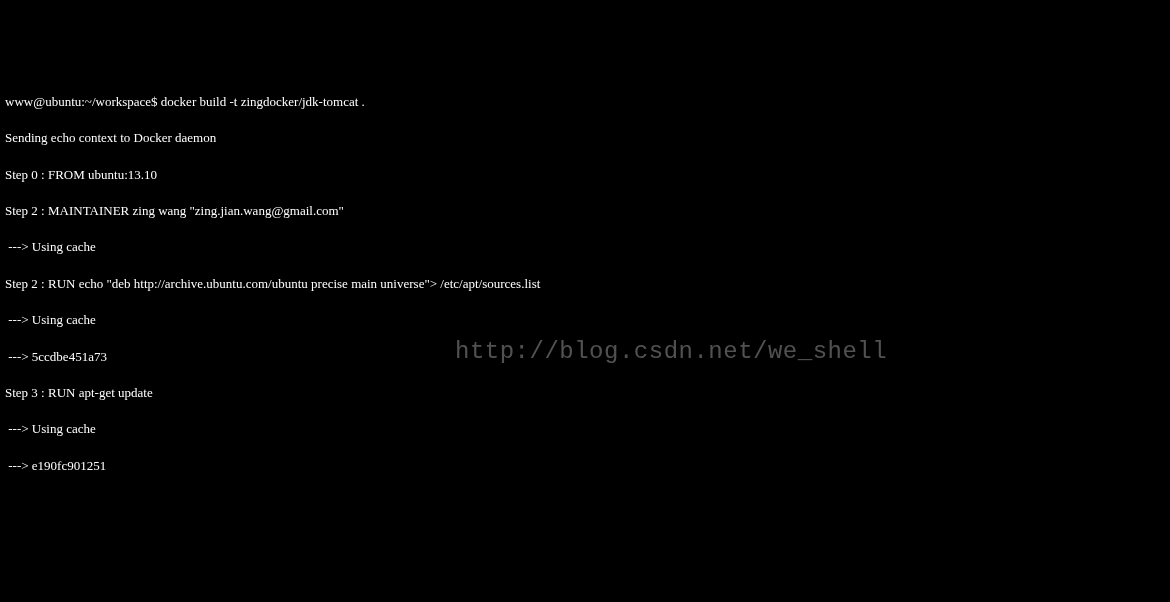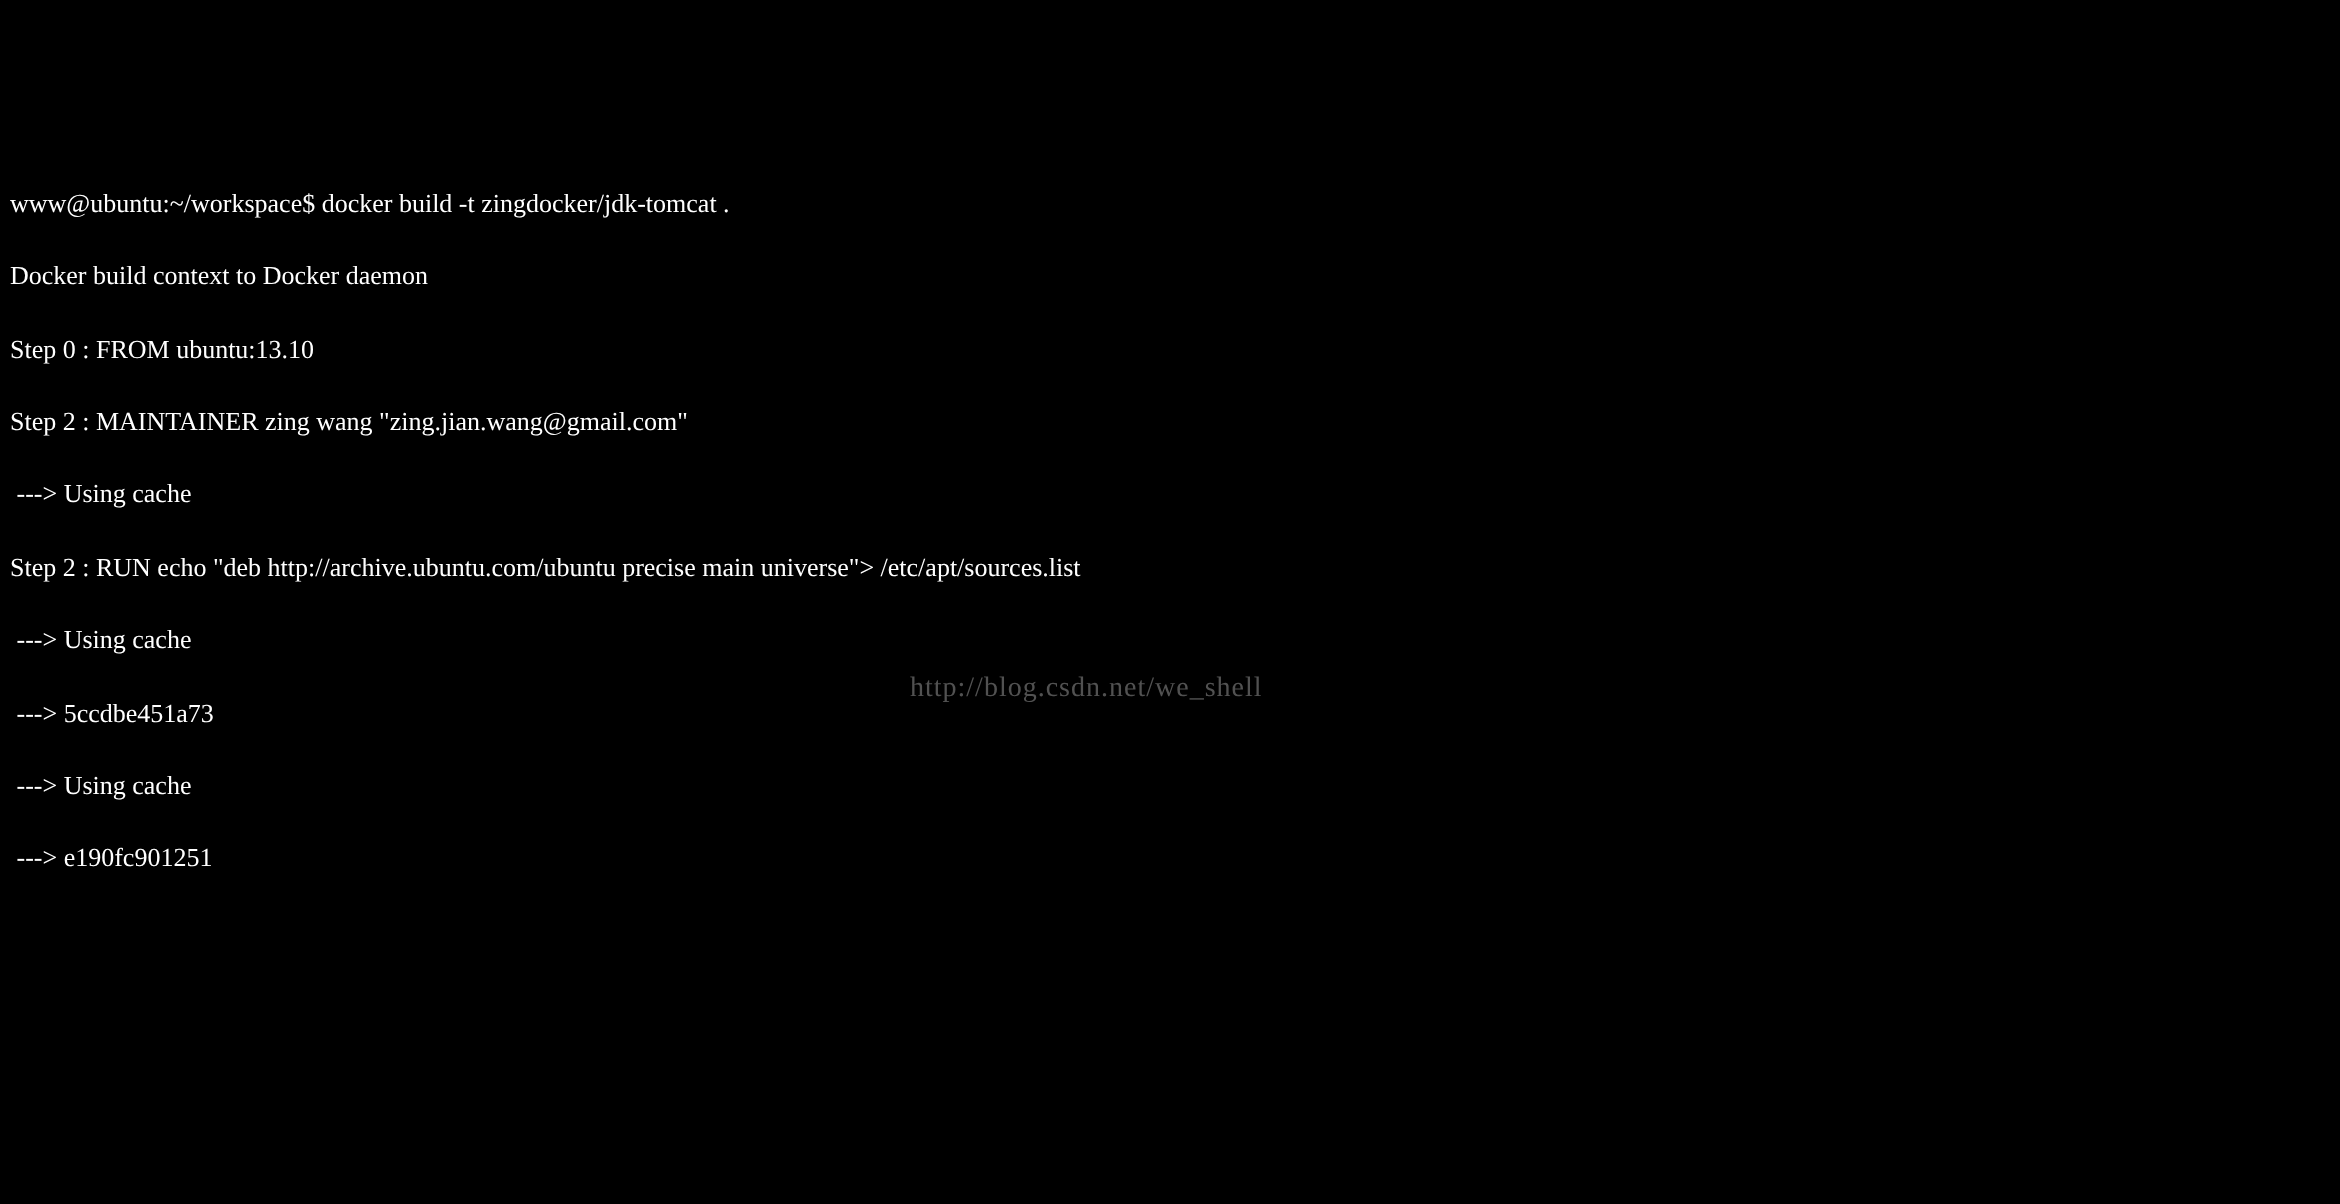--- a/index.html
+++ b/index.html
@@ -22,41 +22,42 @@
     }
     .terminal-line {
       white-space: pre;
       font-family: Liberation Serif, serif;
     }
     .watermark {
       position: absolute;
       top: 335px;
       left: 455px;
       color: #888888;
-      font-family: Liberation Serif, serif;
-      font-size: 14px;
+      font-family: Liberation Mono, monospace;
+      font-size: 24px;
       opacity: 0.6;
       pointer-events: none;
       letter-spacing: 0.5px;
     }
   </style>
 </head>
 <body>
 
 
 
 <div>
 <div class="terminal-line">www@ubuntu:~/workspace$ docker build -t zingdocker/jdk-tomcat .</div>
-<div class="terminal-line">Docker build context to Docker daemon</div>
+<div class="terminal-line">Sending echo context to Docker daemon</div>
 <div class="terminal-line">Step 0 : FROM ubuntu:13.10</div>
 <div class="terminal-line">Step 2 : MAINTAINER zing wang "zing.jian.wang@gmail.com"</div>
 <div class="terminal-line"> ---&gt; Using cache</div>
 <div class="terminal-line">Step 2 : RUN echo "deb http://archive.ubuntu.com/ubuntu precise main universe"&gt; /etc/apt/sources.list</div>
 <div class="terminal-line"> ---&gt; Using cache</div>
 <div class="terminal-line"> ---&gt; 5ccdbe451a73</div>
+<div class="terminal-line">Step 3 : RUN apt-get update</div>
 <div class="terminal-line"> ---&gt; Using cache</div>
 <div class="terminal-line"> ---&gt; e190fc901251</div>
 
 
 
 
 
 
 
 

